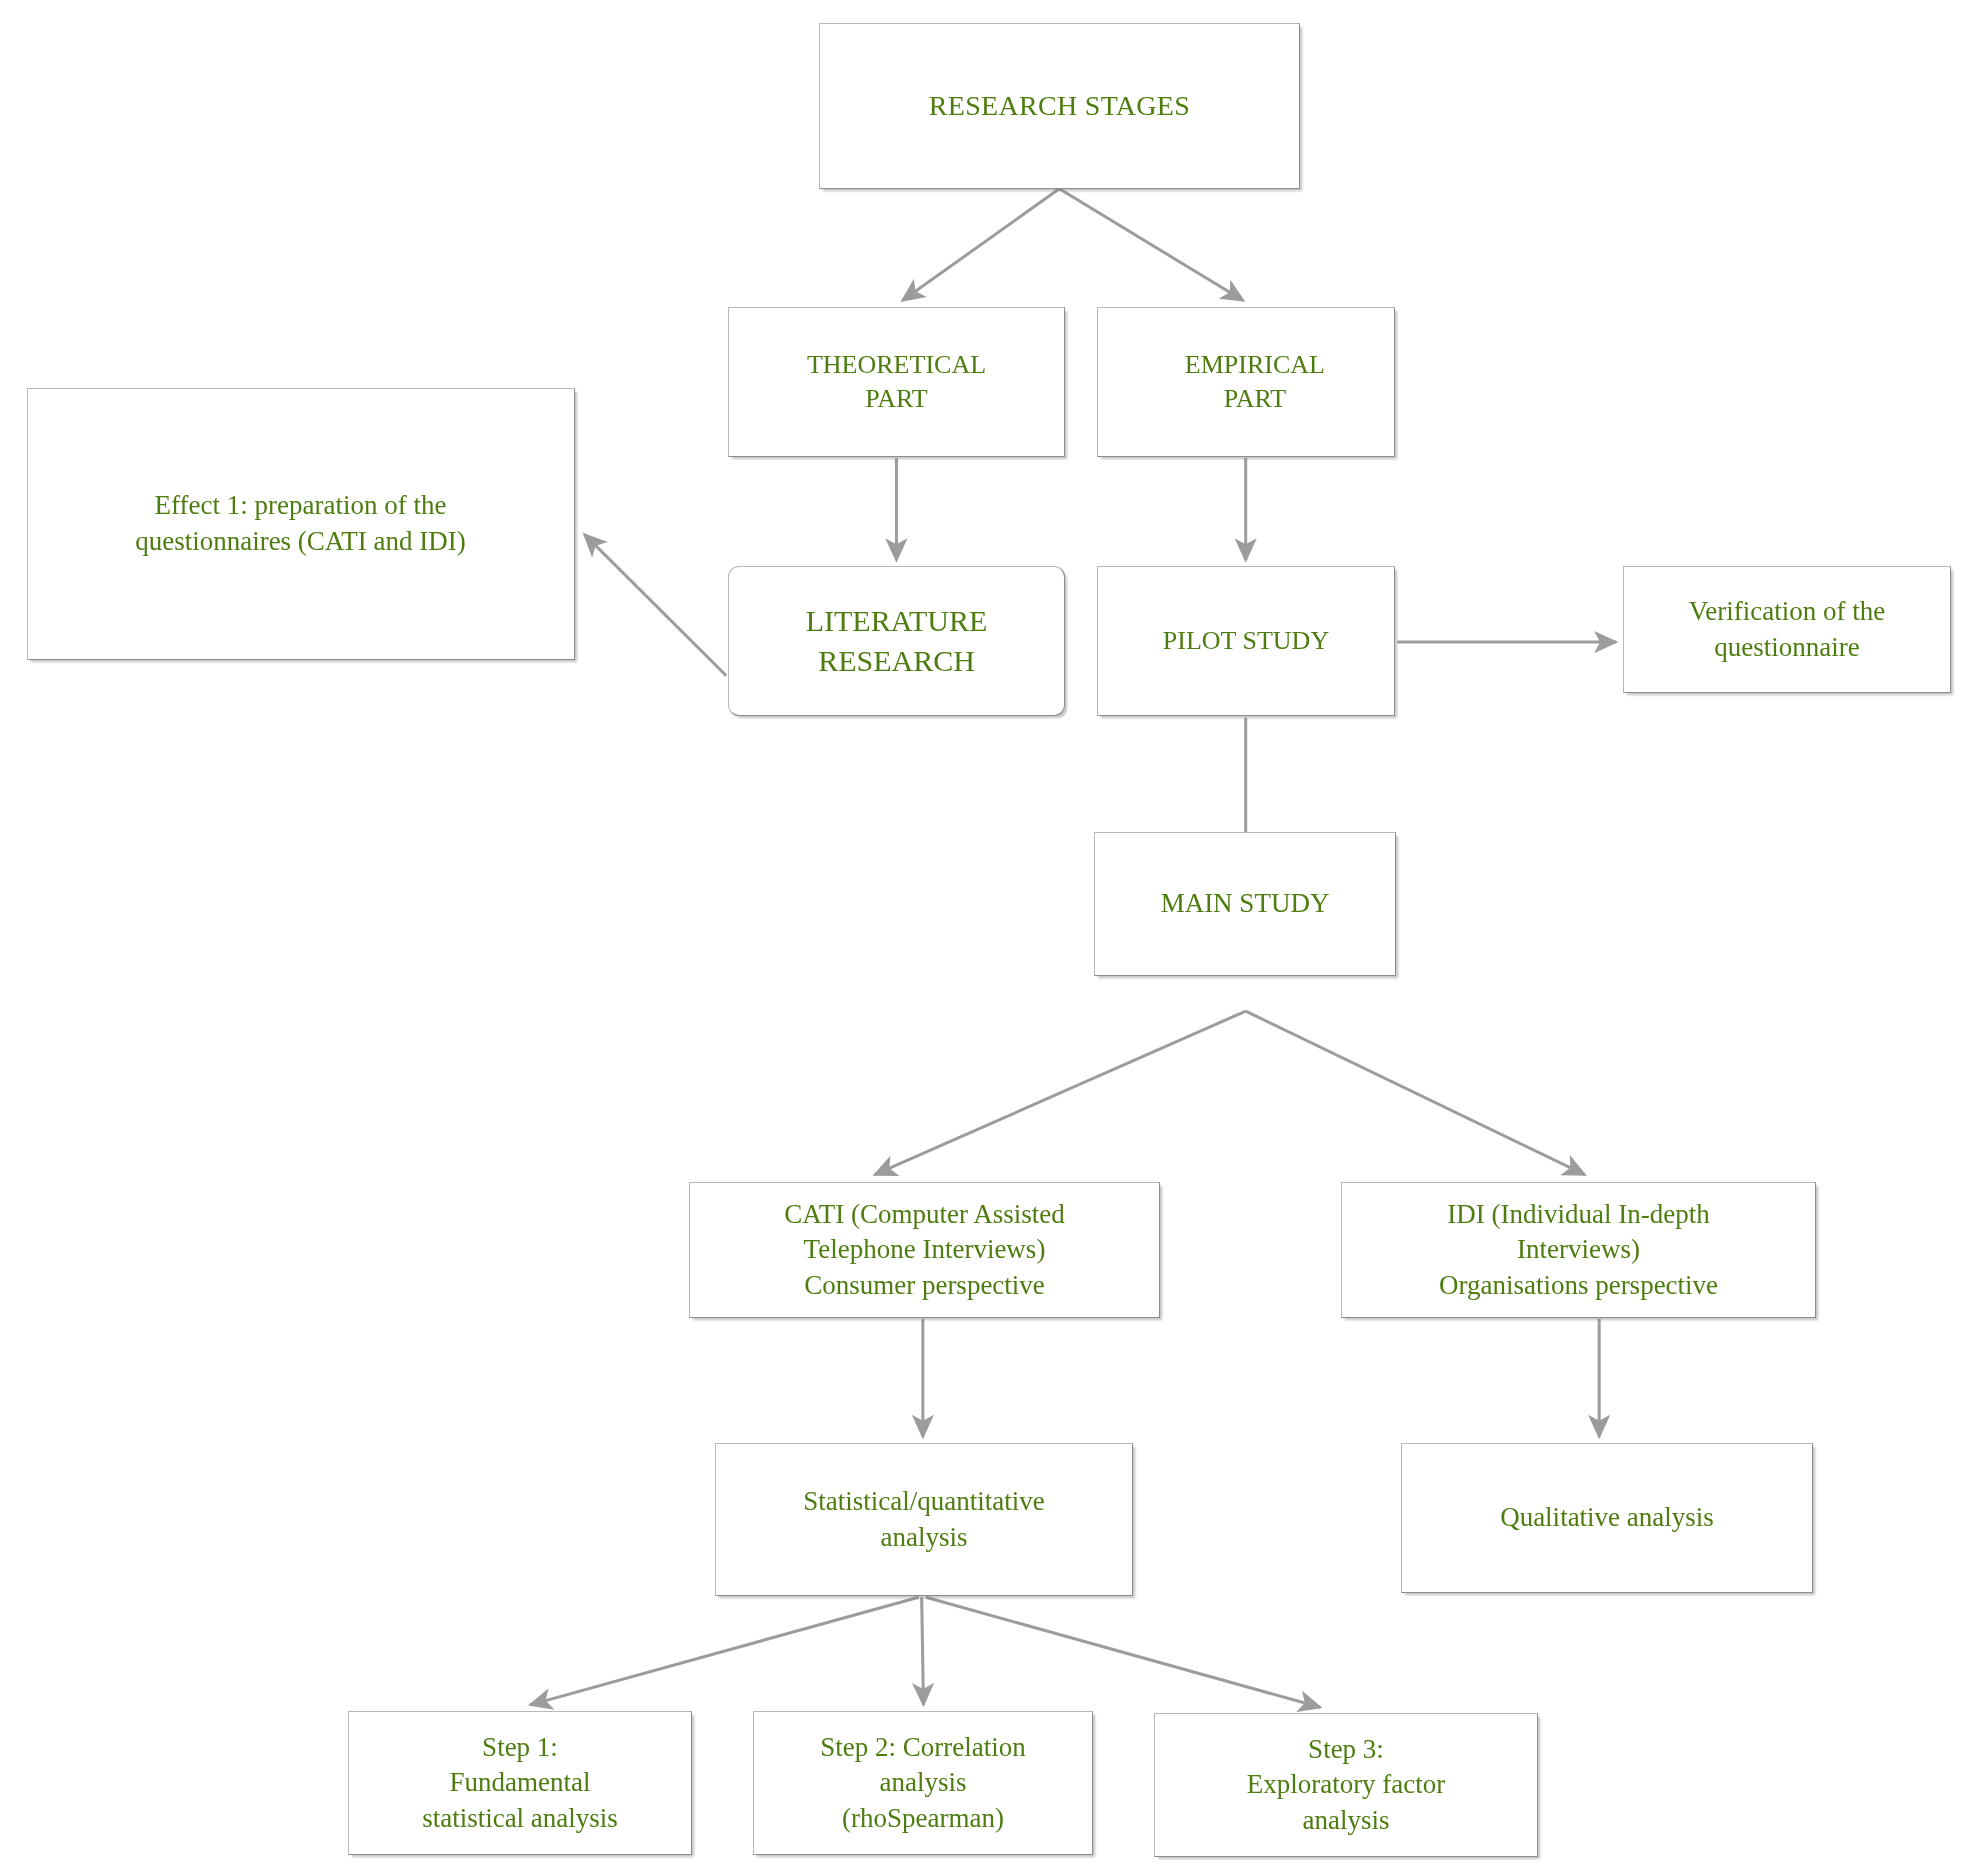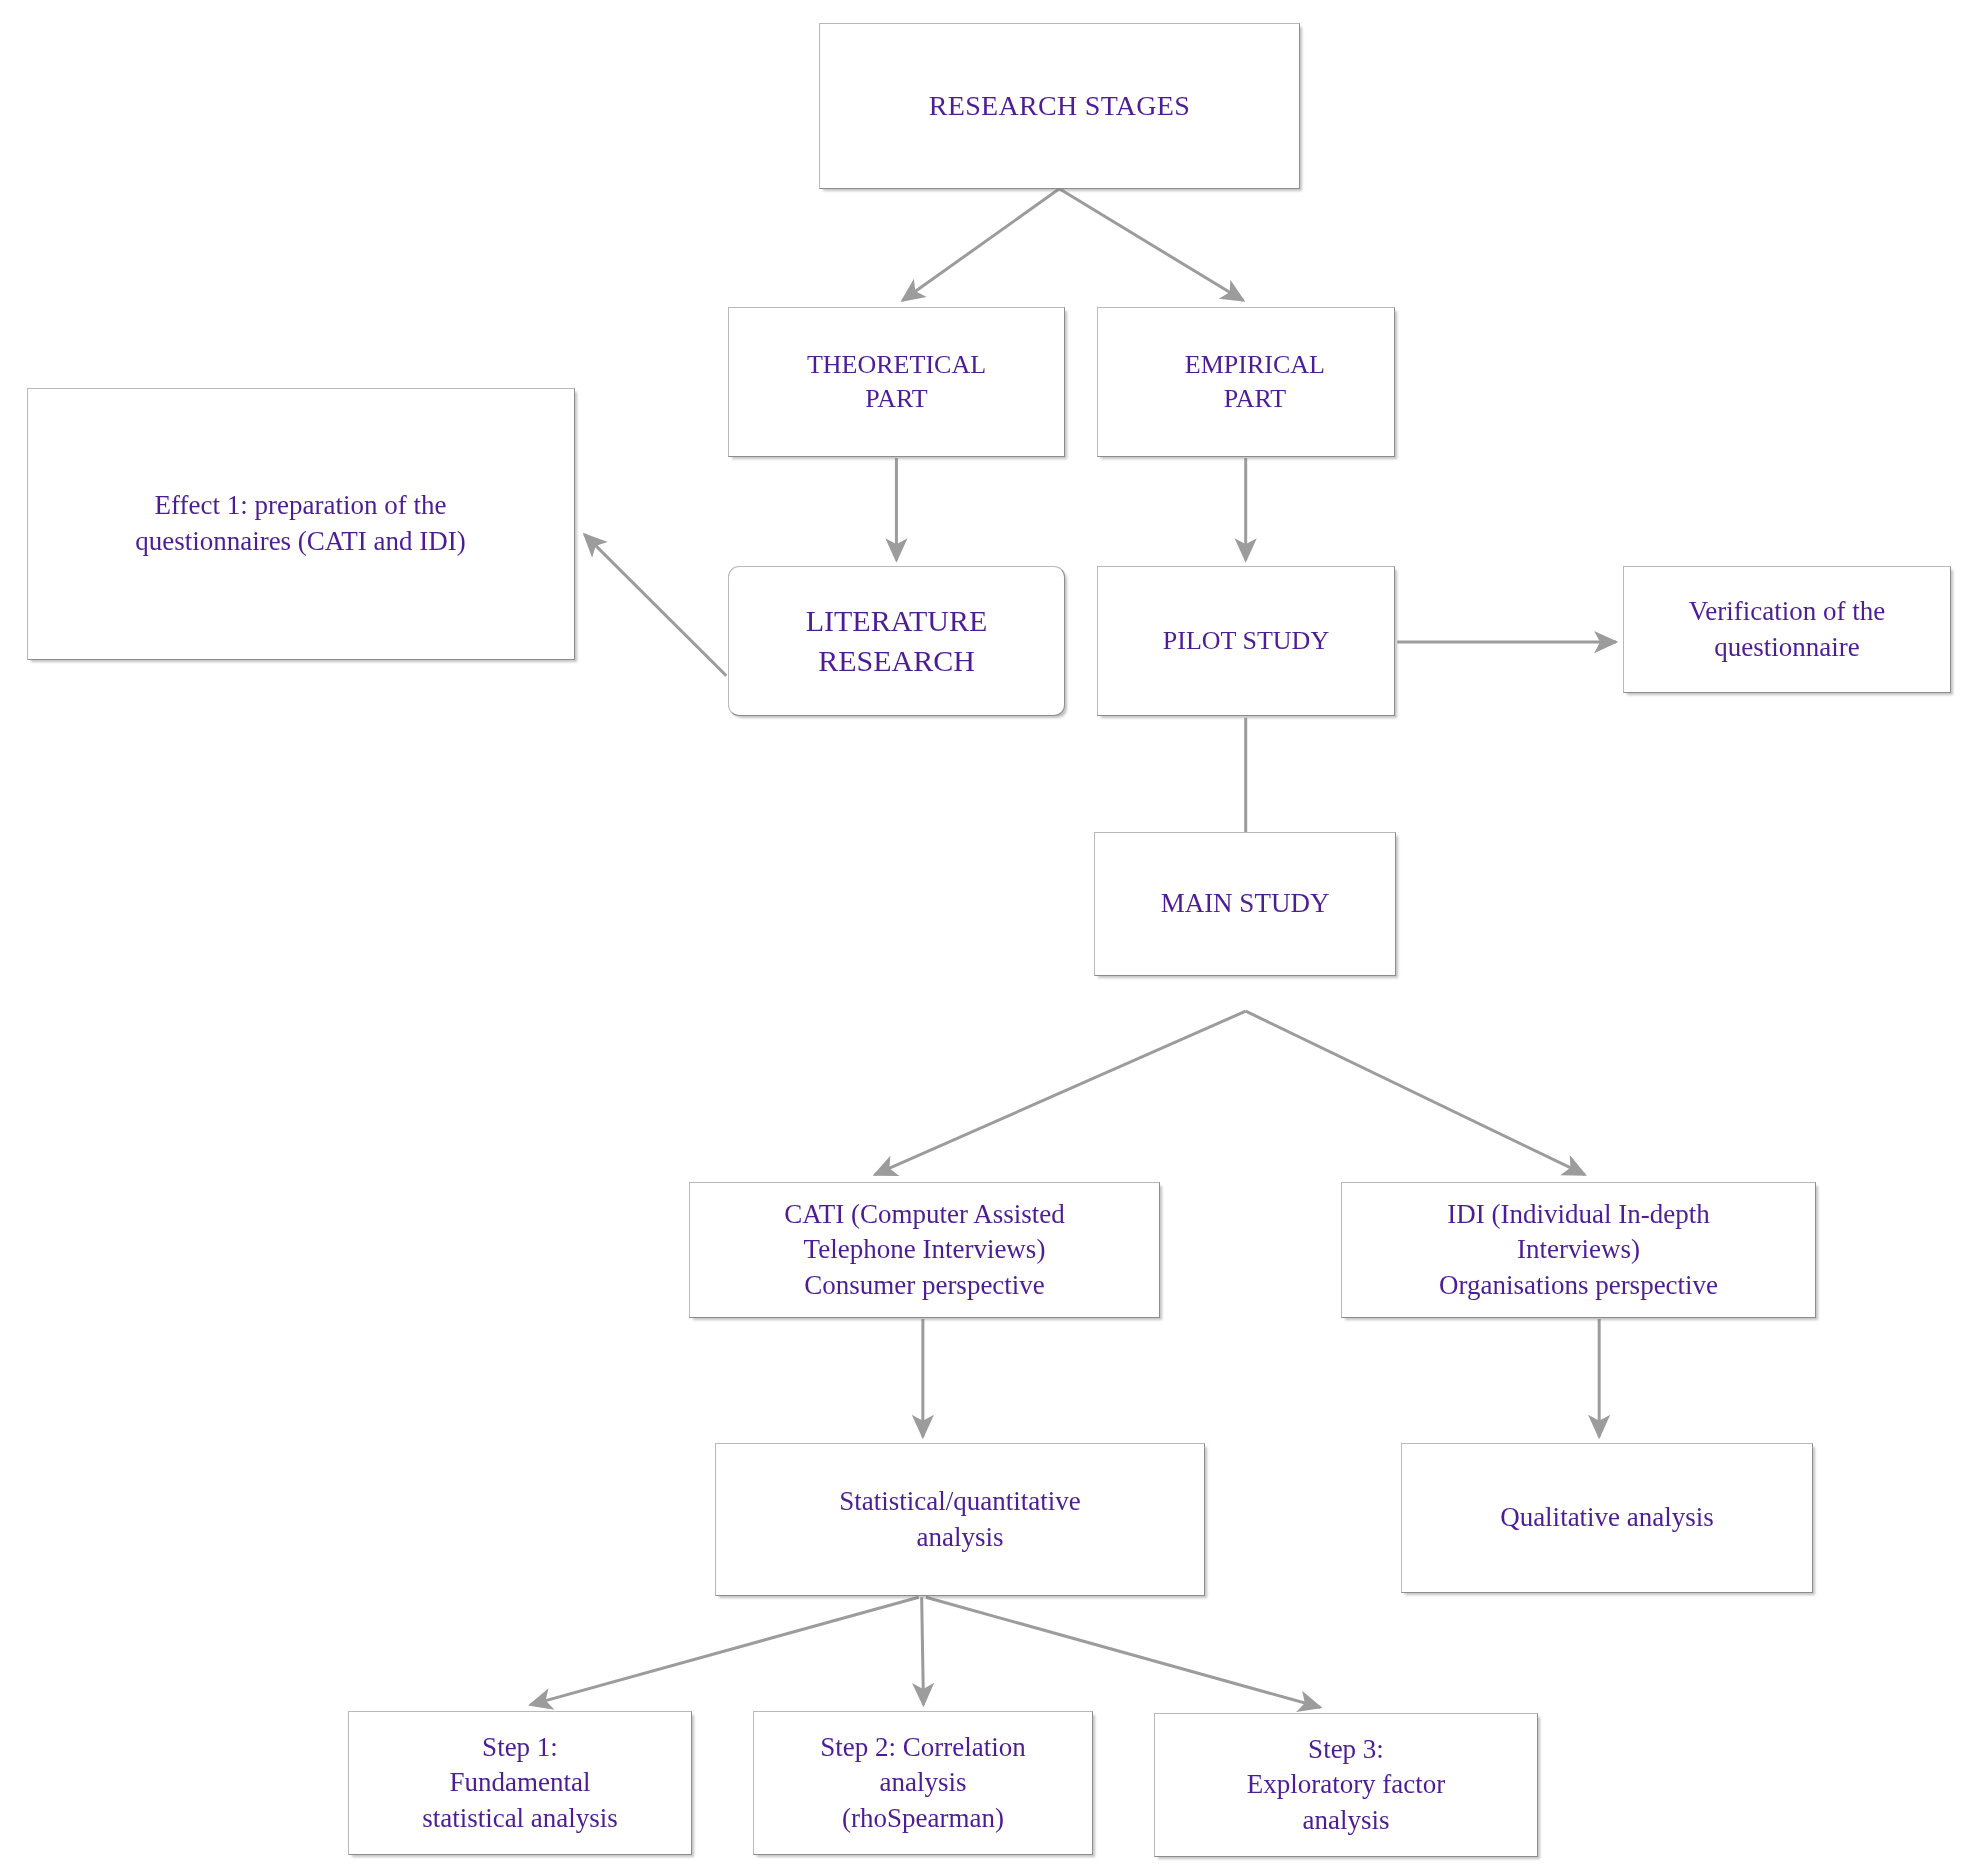--- a/index.html
+++ b/index.html
@@ -29,42 +29,42 @@
     box-sizing: border-box;
     background: #ffffff;
     border: 1.8px solid #b9b9b9;
     border-right-color: #8d8d8d;
     border-bottom-color: #8d8d8d;
     box-shadow: 3px 3px 2.4px -1.2px rgba(120,120,120,0.45);
     display: flex;
     align-items: center;
     justify-content: flex-end;
     text-align: center;
-    color: #4c1d95;
+    color: #4d7c0f;
     line-height: 1.32;
     padding: 3.6px 7.2px;
     z-index: 2;
   }
   .node .label {
     display: block;
     width: 100%;
     white-space: pre-line;
   }
   
   #n-research-stages { left:819px; top:23px;   width:481px;  height:166px; font-size:28px; letter-spacing:0.3px; }
   #n-theoretical     { left:728px; top:307px;  width:337px;  height:150px; font-size:26px; }
   #n-empirical       { left:1097px; top:307px;  width:298px;  height:150px; font-size:26px;padding-left:25px; }
   #n-effect1         { left:26.5px;   top:388px;  width:548px;  height:272px; font-size:27px; }
   #n-literature      { left:728px; top:566px;  width:337px;  height:150px; font-size:30px;border-radius:11px; }
   #n-pilot           { left:1097px; top:566px;  width:298px;  height:150px; font-size:26px; }
   #n-verification    { left:1623px; top:566px;  width:328px;  height:127px; font-size:27px; }
   #n-main-study      { left:1094px; top:832px; width:302px;  height:144px; font-size:27px; }
   #n-cati            { left:689px; top:1182px; width:471px;  height:136px; font-size:27px; }
   #n-idi             { left:1341px; top:1182px; width:475px;  height:136px; font-size:27px; }
-  #n-stat-analysis   { left:715px; top:1443px; width:490px;  height:153px; font-size:27px; }
+  #n-stat-analysis   { left:715px; top:1443px; width:418px;  height:153px; font-size:27px; }
   #n-qual-analysis   { left:1401px; top:1443px; width:412px;  height:150px; font-size:27px; }
   #n-step1           { left:348px;  top:1711px; width:344px;  height:144px; font-size:27px; }
   #n-step2           { left:753px; top:1711px; width:340px;  height:144px; font-size:27px; }
   #n-step3           { left:1154px; top:1713px; width:384px;  height:144px; font-size:27px; }
 </style>
 </head>
 <body>
 
 <div id="canvas">
 

